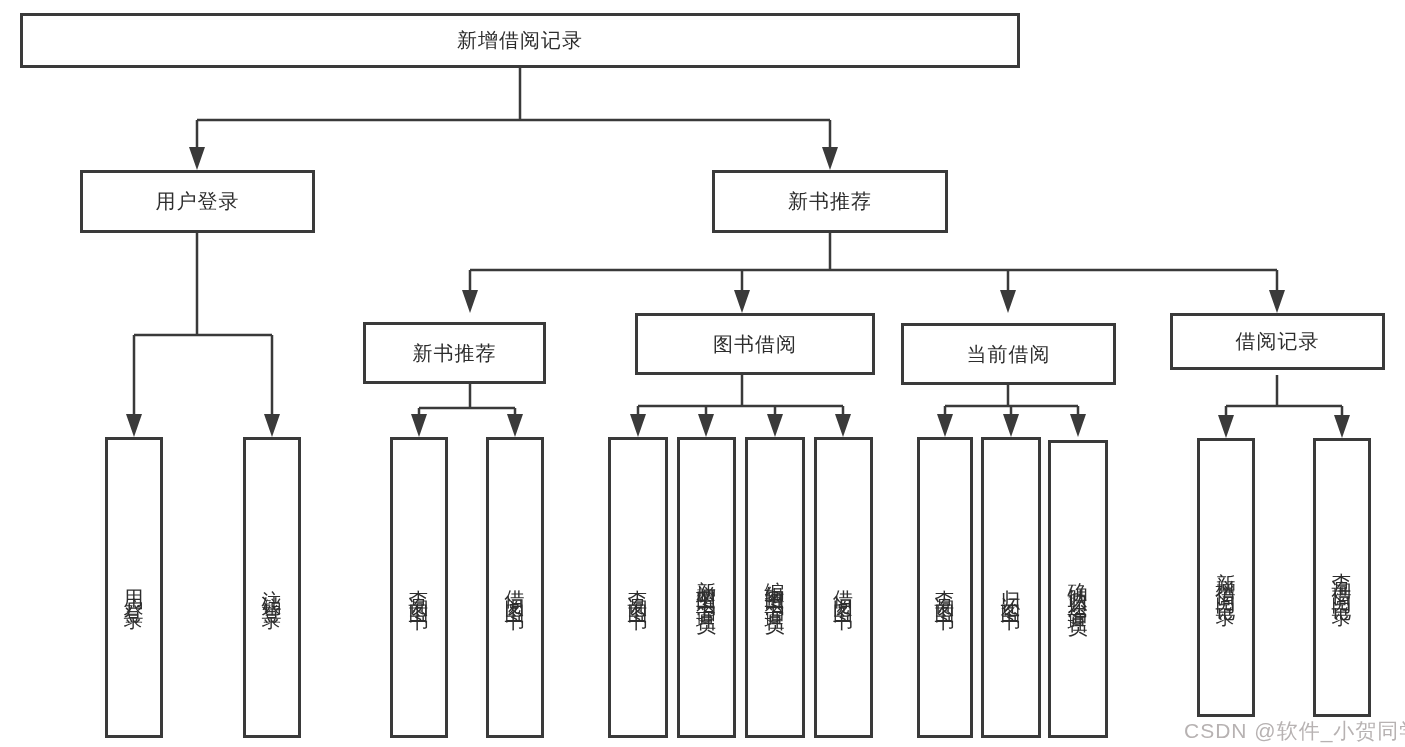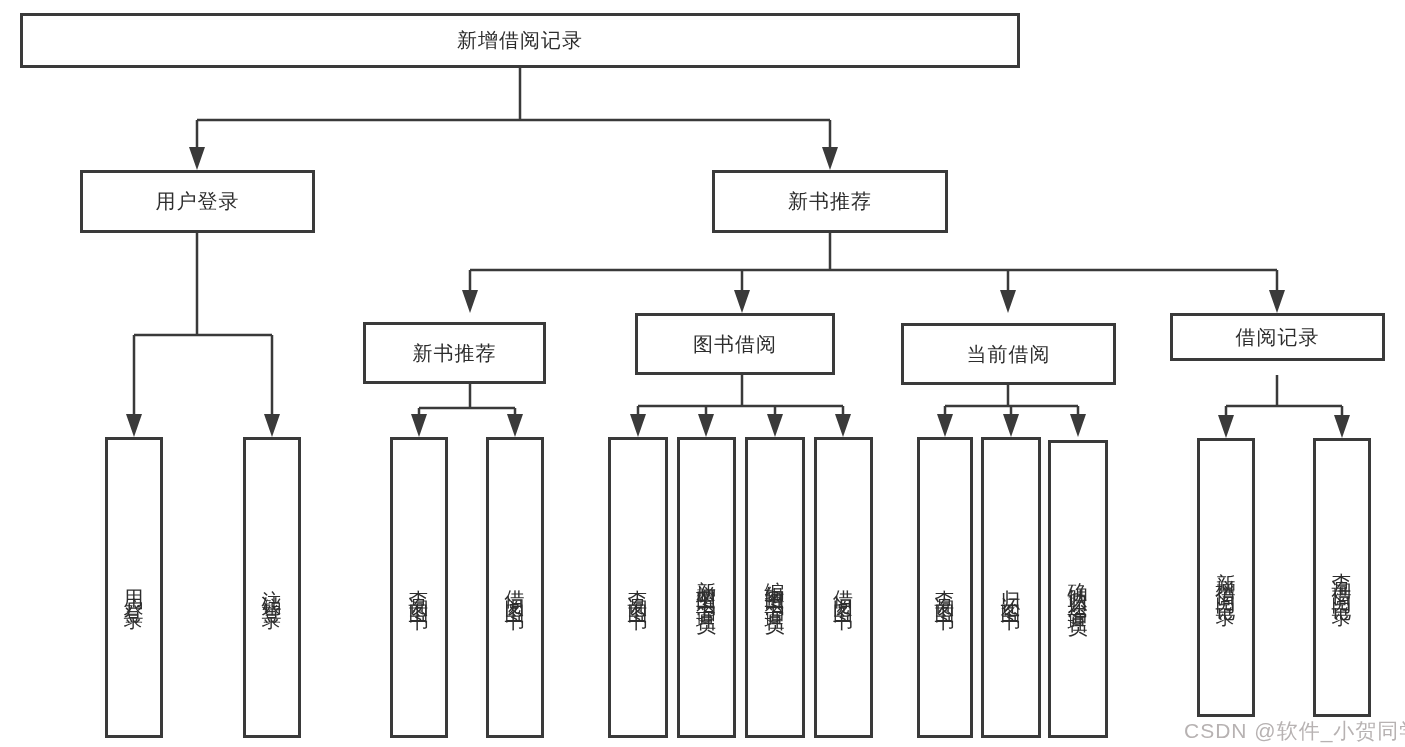--- a/index.html
+++ b/index.html
@@ -86,23 +86,23 @@
     <polygon points="1342,438 1334,415 1350,415"></polygon>
   </g>
 </svg>
 
 <div class="node hnode" style="left:20px;top:13px;width:1000px;height:55px;">新增借阅记录</div>
 
 <div class="node hnode" style="left:80px;top:170px;width:235px;height:63px;">用户登录</div>
 <div class="node hnode" style="left:712px;top:170px;width:236px;height:63px;">新书推荐</div>
 
 <div class="node hnode" style="left:363px;top:322px;width:183px;height:62px;">新书推荐</div>
-<div class="node hnode" style="left:635px;top:313px;width:200px;height:62px;">图书借阅</div>
+<div class="node hnode" style="left:635px;top:313px;width:240px;height:62px;">图书借阅</div>
 <div class="node hnode" style="left:901px;top:323px;width:215px;height:62px;">当前借阅</div>
-<div class="node hnode" style="left:1170px;top:313px;width:215px;height:48px;">借阅记录</div>
+<div class="node hnode" style="left:1170px;top:313px;width:215px;height:57px;">借阅记录</div>
 
 <div class="node vnode" style="left:105px;top:437px;width:58px;height:301px;">用户登录</div>
 <div class="node vnode" style="left:243px;top:437px;width:58px;height:301px;">注销登录</div>
 
 <div class="node vnode" style="left:390px;top:437px;width:58px;height:301px;">查询图书</div>
 <div class="node vnode" style="left:486px;top:437px;width:58px;height:301px;">借阅图书</div>
 
 <div class="node vnode" style="left:608px;top:437px;width:60px;height:301px;">查询图书</div>
 <div class="node vnode tight" style="left:677px;top:437px;width:59px;height:301px;">新增图书（管理员）</div>
 <div class="node vnode tight" style="left:745px;top:437px;width:60px;height:301px;">编辑图书（管理员）</div>

